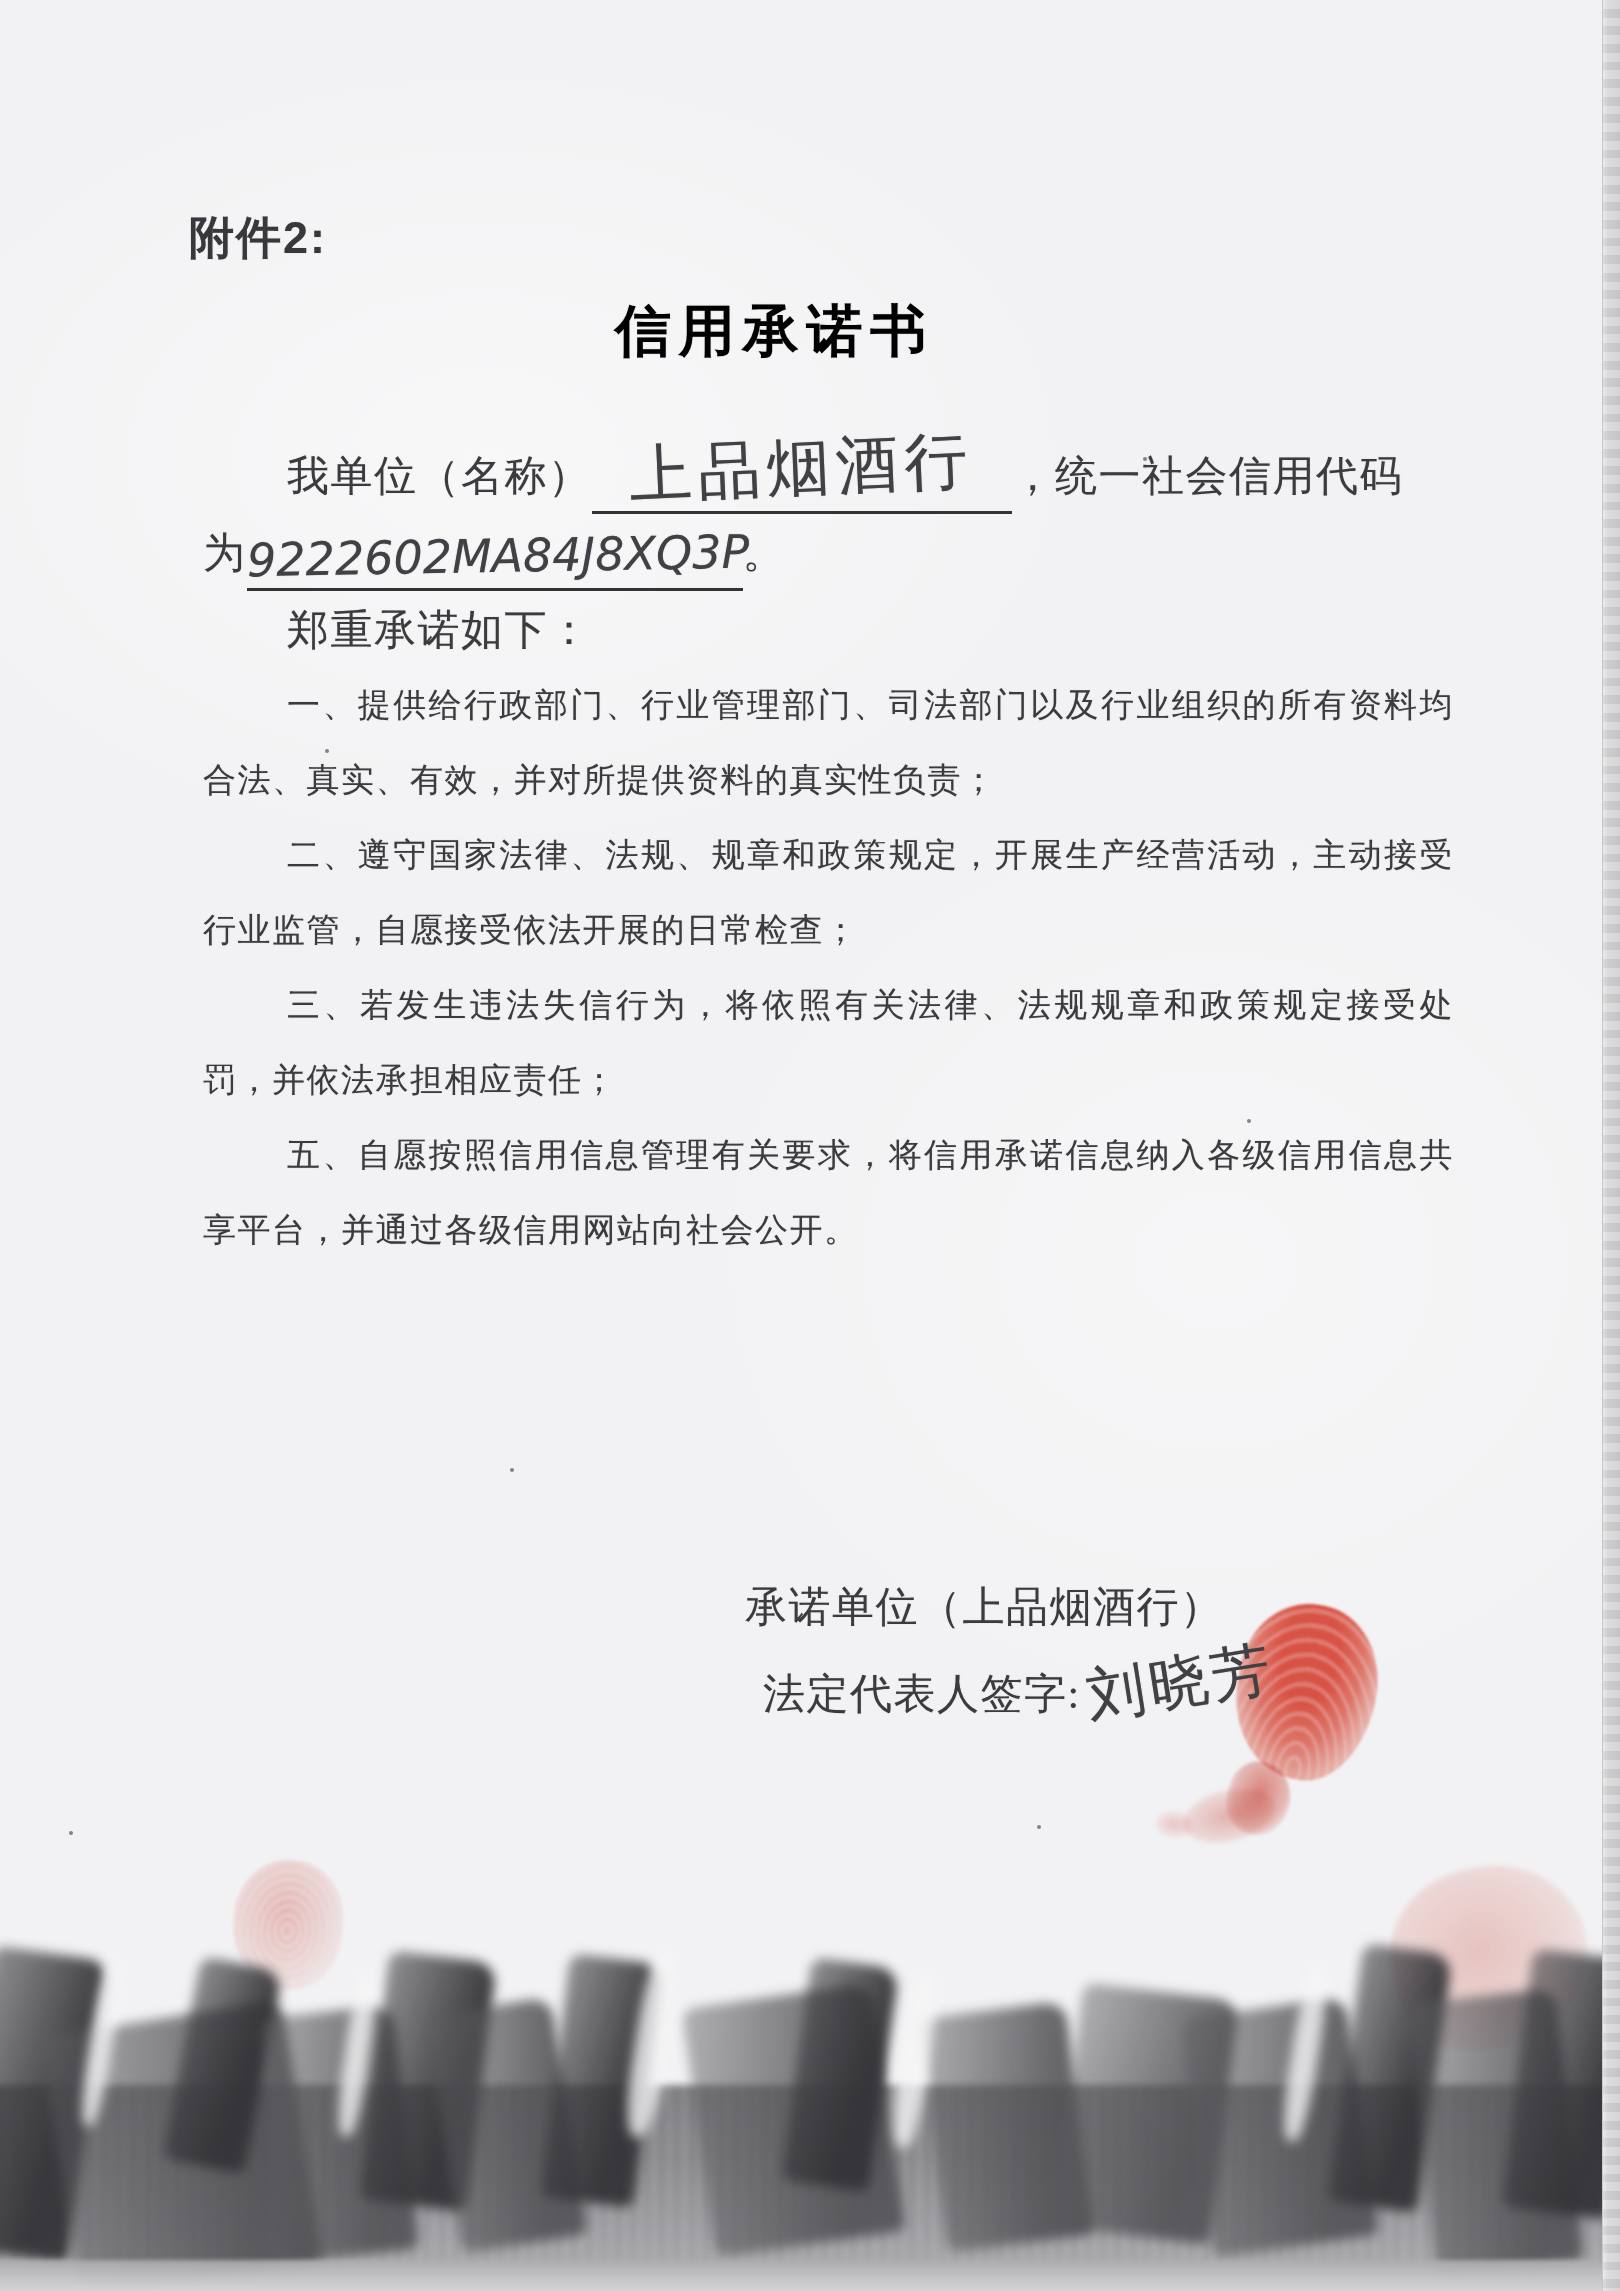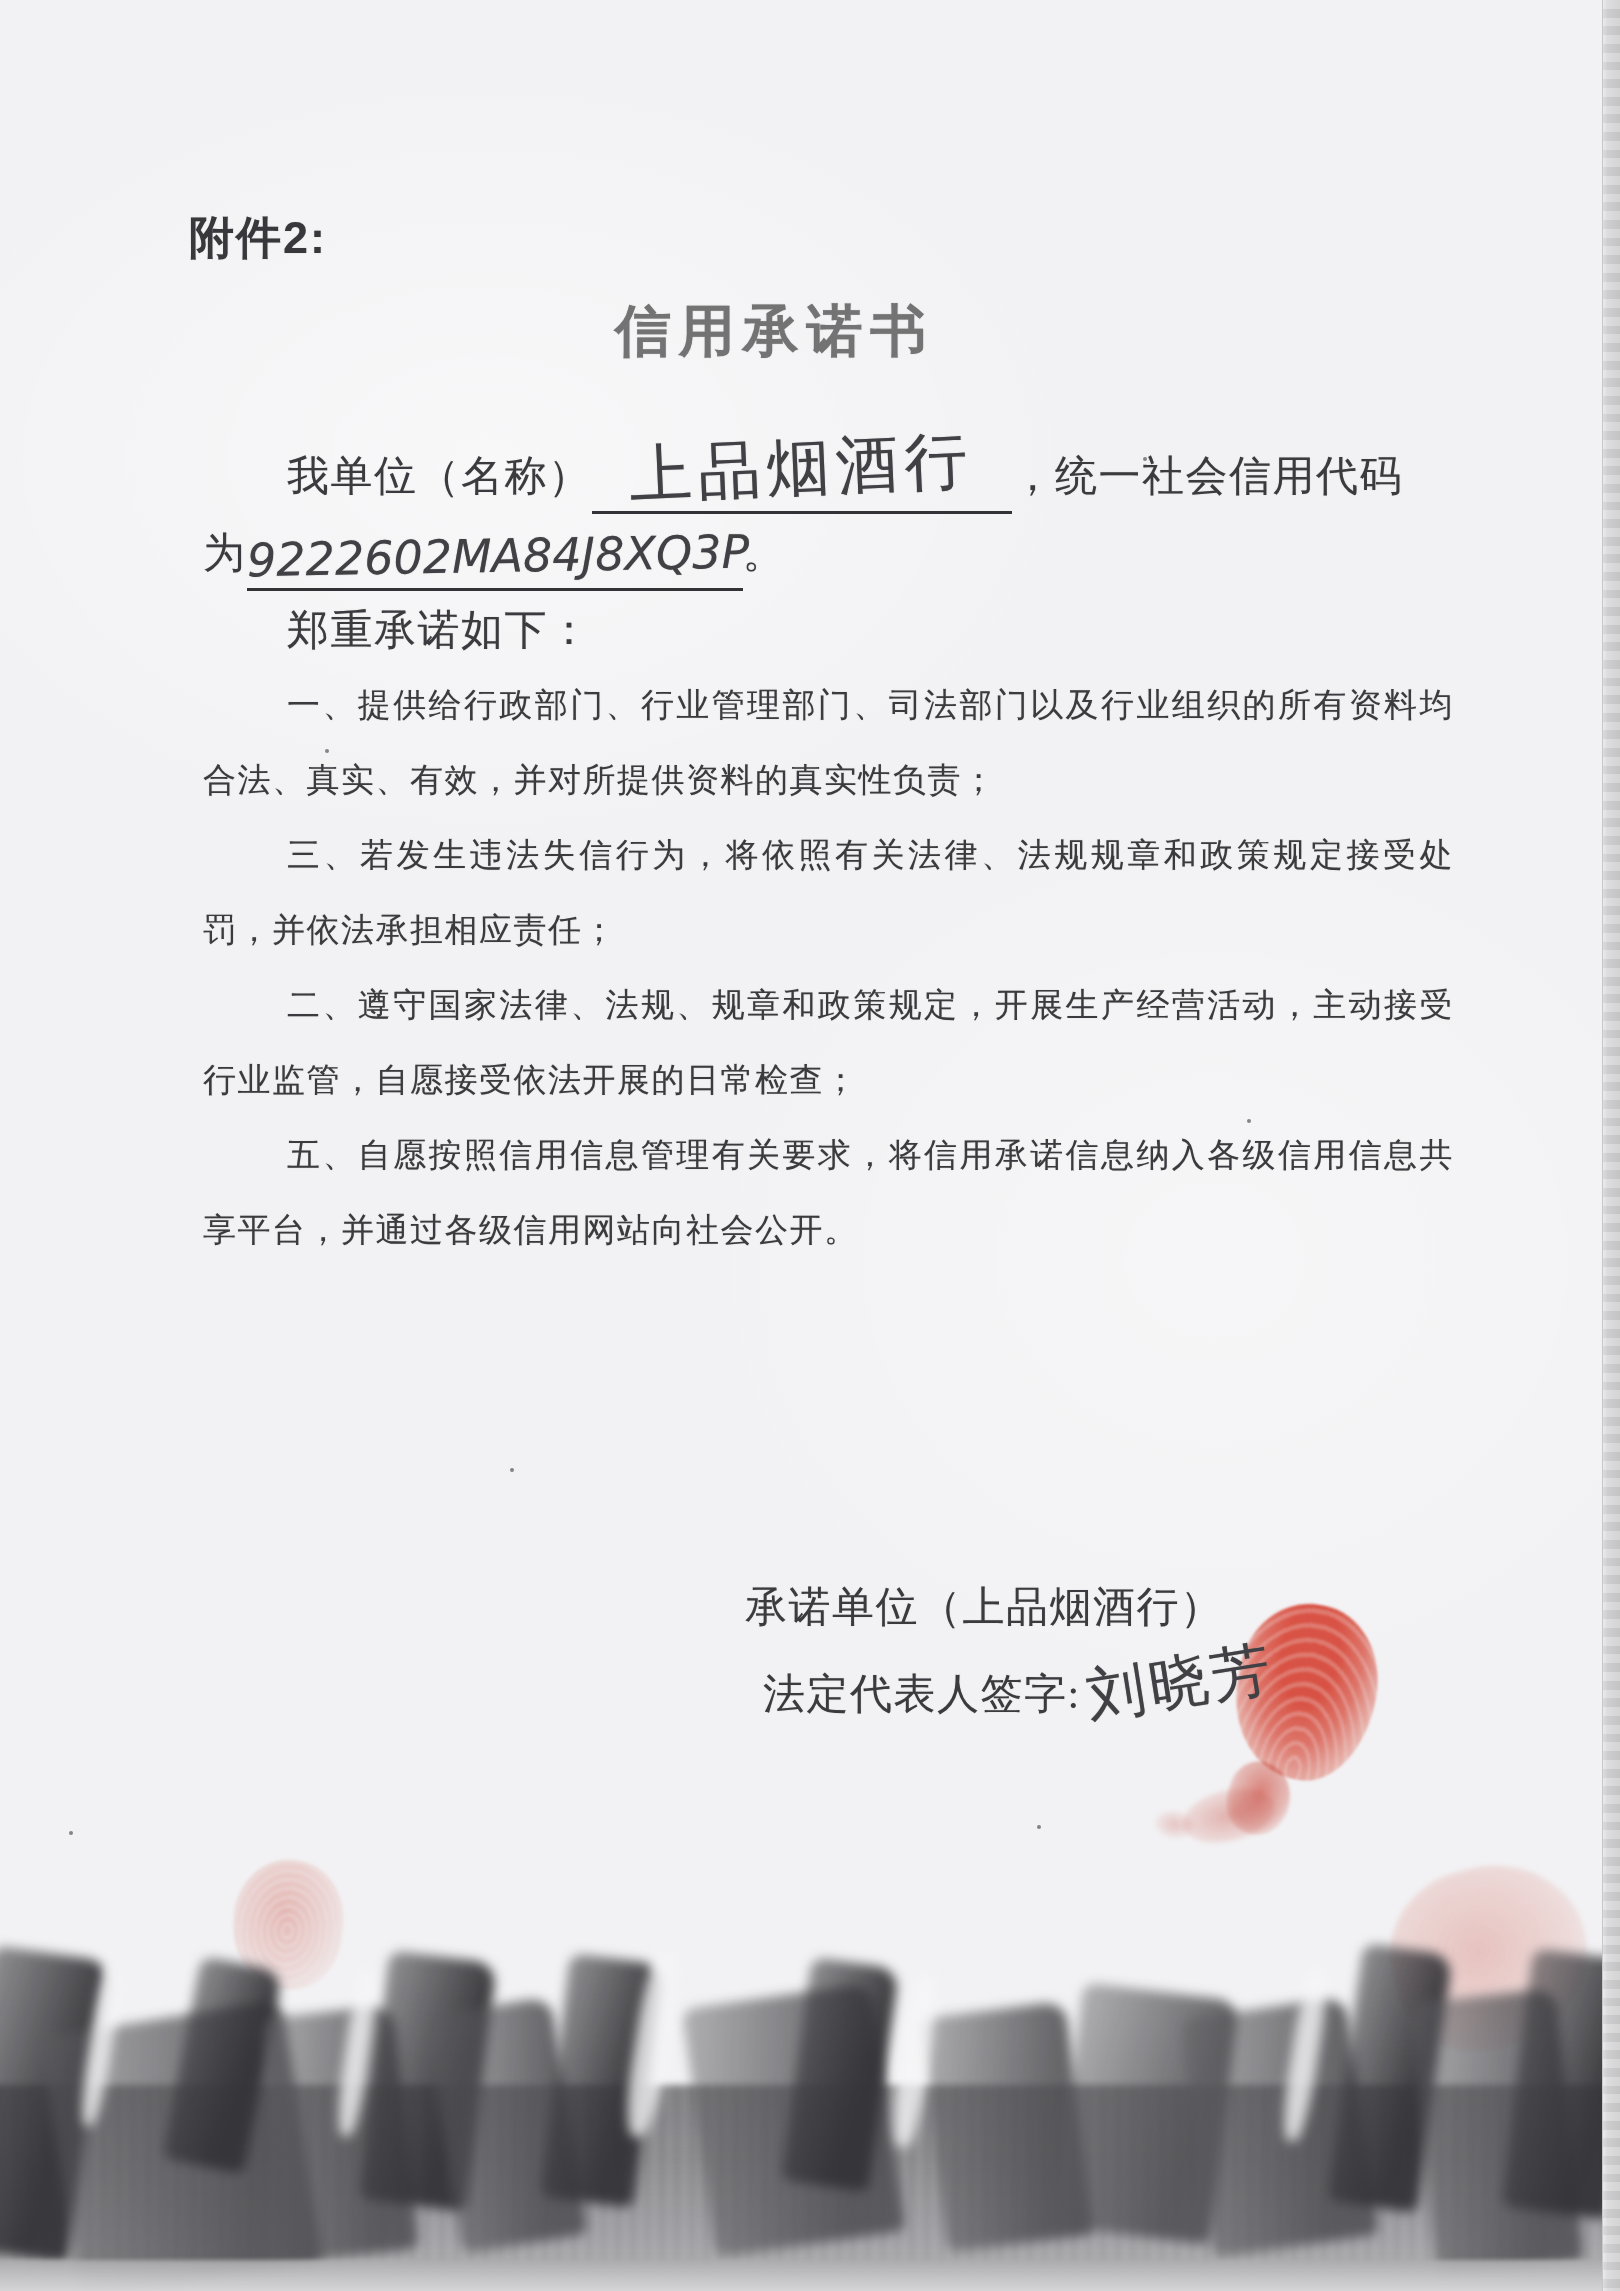--- a/index.html
+++ b/index.html
@@ -21,21 +21,21 @@
   }
   .txt{position:absolute;white-space:nowrap;text-shadow:0 0 1px rgba(59,59,63,.35);}
   .attachment{
     left:189px;top:208px;
     font-family:"Liberation Sans","DejaVu Sans",sans-serif;
     font-weight:bold;font-size:45px;letter-spacing:2px;color:#38383c;
   }
   .title{
     position:absolute;left:0;top:294px;width:1549px;
     text-align:center;font-weight:bold;font-size:56px;letter-spacing:7.8px;
-    color:#737373;text-shadow:0 0 1px rgba(55,55,59,.45);
+    color:#000000;text-shadow:0 0 1px rgba(55,55,59,.45);
   }
   .body-line{font-size:42px;letter-spacing:1.5px;line-height:75px;}
   .intro1{left:203px;top:439px;}
   .indent{display:inline-block;width:84px;}
   .blank{
     display:inline-block;position:relative;vertical-align:bottom;
     border-bottom:3.9px solid #333337;text-align:center;height:69px;
   }
   .blank-name{width:420px;}
   .blank-code{width:496px;text-align:right;}
@@ -134,22 +134,22 @@
   </div>
 
   <div class="txt body-line intro2">
     <span>为</span><span class="blank blank-code"><span class="hw hw-code">9222602MA84J8XQ3P</span></span><span>。</span>
   </div>
 
   <div class="txt body-line pledge">郑重承诺如下：</div>
 
   <div class="items">
     <p>一、提供给行政部门、行业管理部门、司法部门以及行业组织的所有资料均合法、真实、有效，并对所提供资料的真实性负责；</p>
+    <p>二、遵守国家法律、法规、规章和政策规定，开展生产经营活动，主动接受行业监管，自愿接受依法开展的日常检查；</p>
     <p>三、若发生违法失信行为，将依照有关法律、法规规章和政策规定接受处罚，并依法承担相应责任；</p>
-    <p>二、遵守国家法律、法规、规章和政策规定，开展生产经营活动，主动接受行业监管，自愿接受依法开展的日常检查；</p>
     <p>五、自愿按照信用信息管理有关要求，将信用承诺信息纳入各级信用信息共享平台，并通过各级信用网站向社会公开。</p>
   </div>
 
   <div class="txt body-line sig-unit">承诺单位（上品烟酒行）</div>
   <div class="txt body-line sig-line">
     <span>法定代表人签字:</span><span class="hw hw-sign">刘晓芳</span>
   </div>
 
   <div class="print print-main"></div>
   <div class="print print-tail1"></div>

